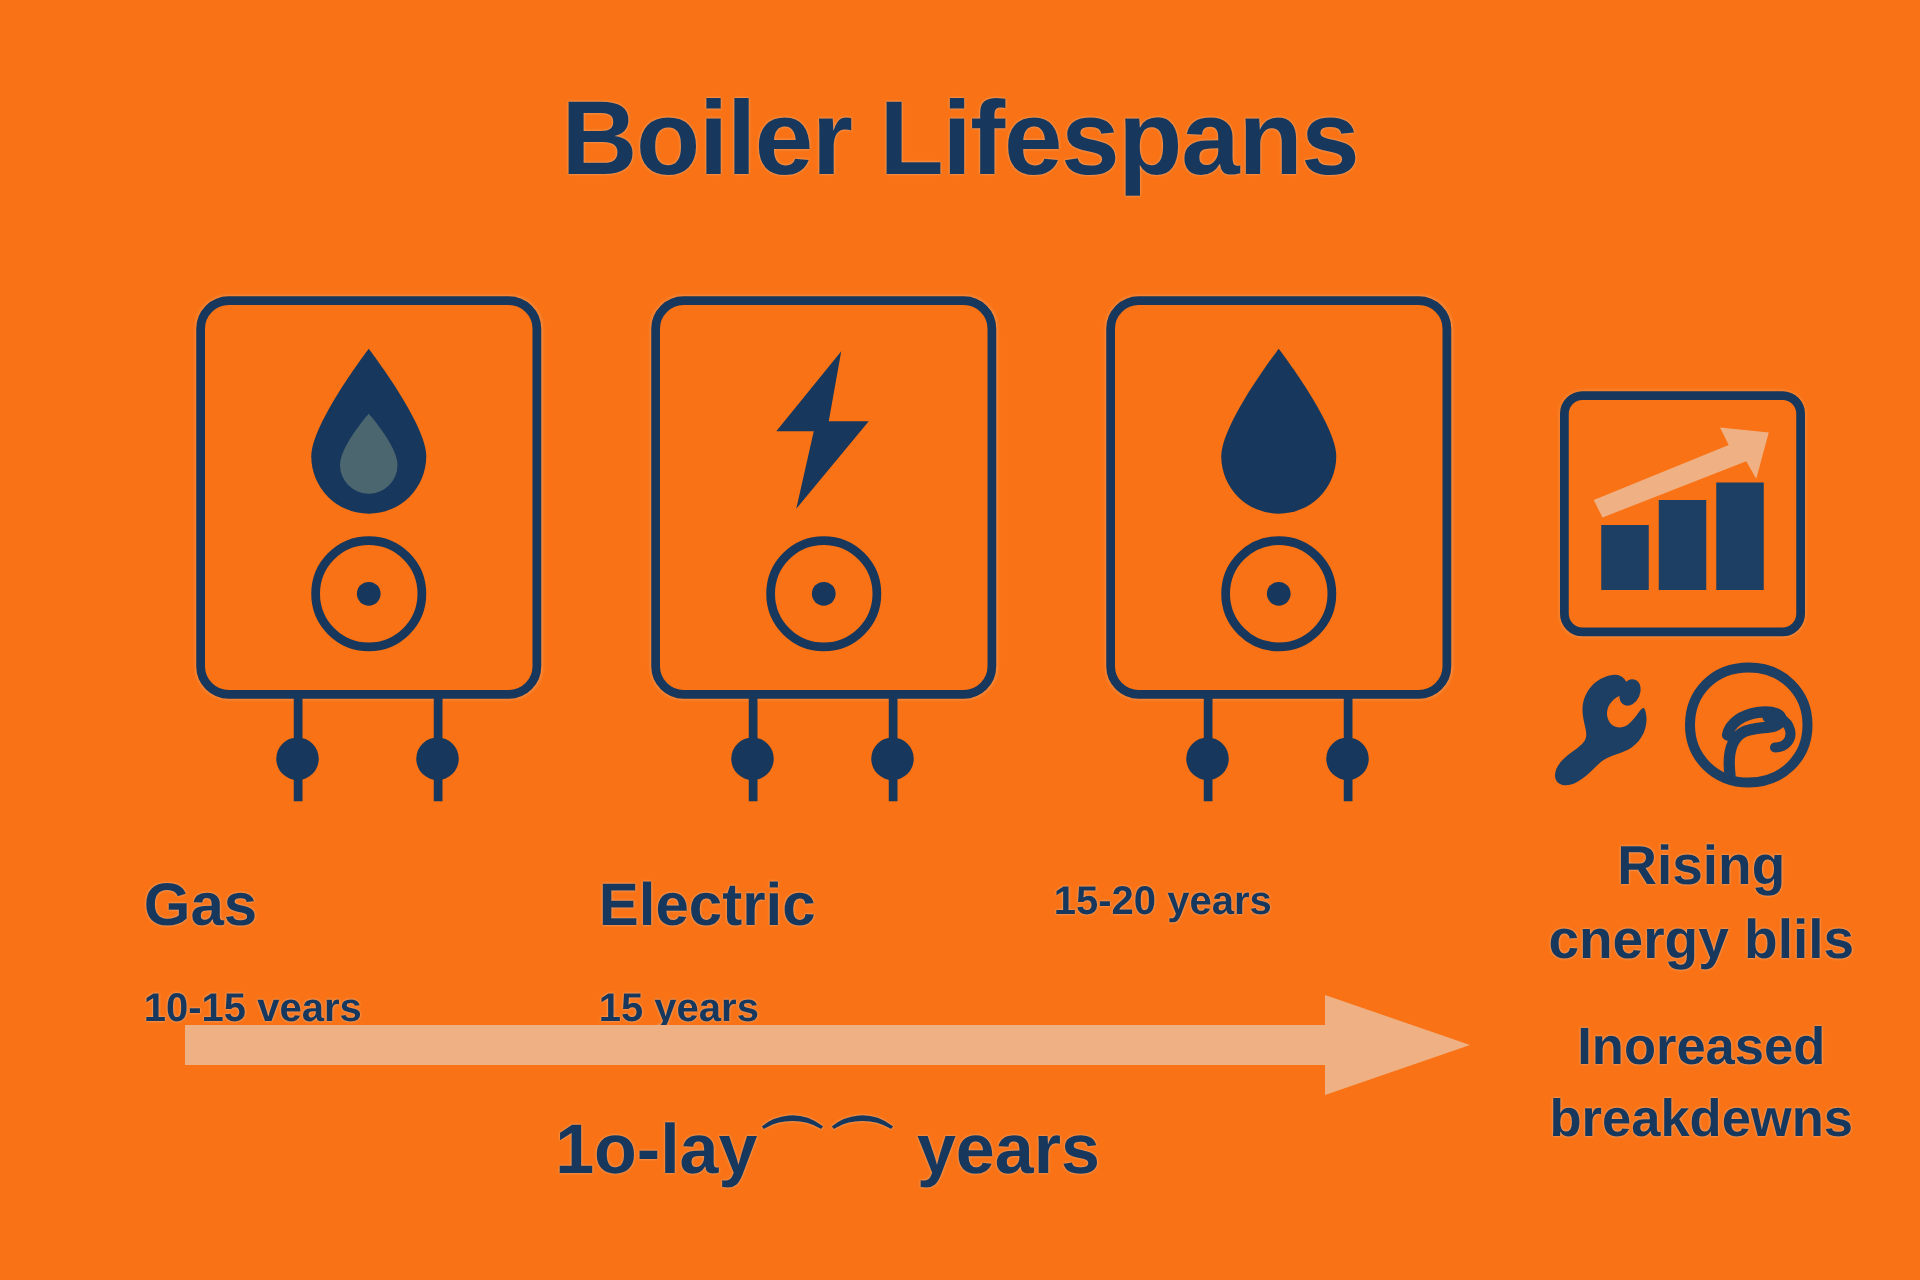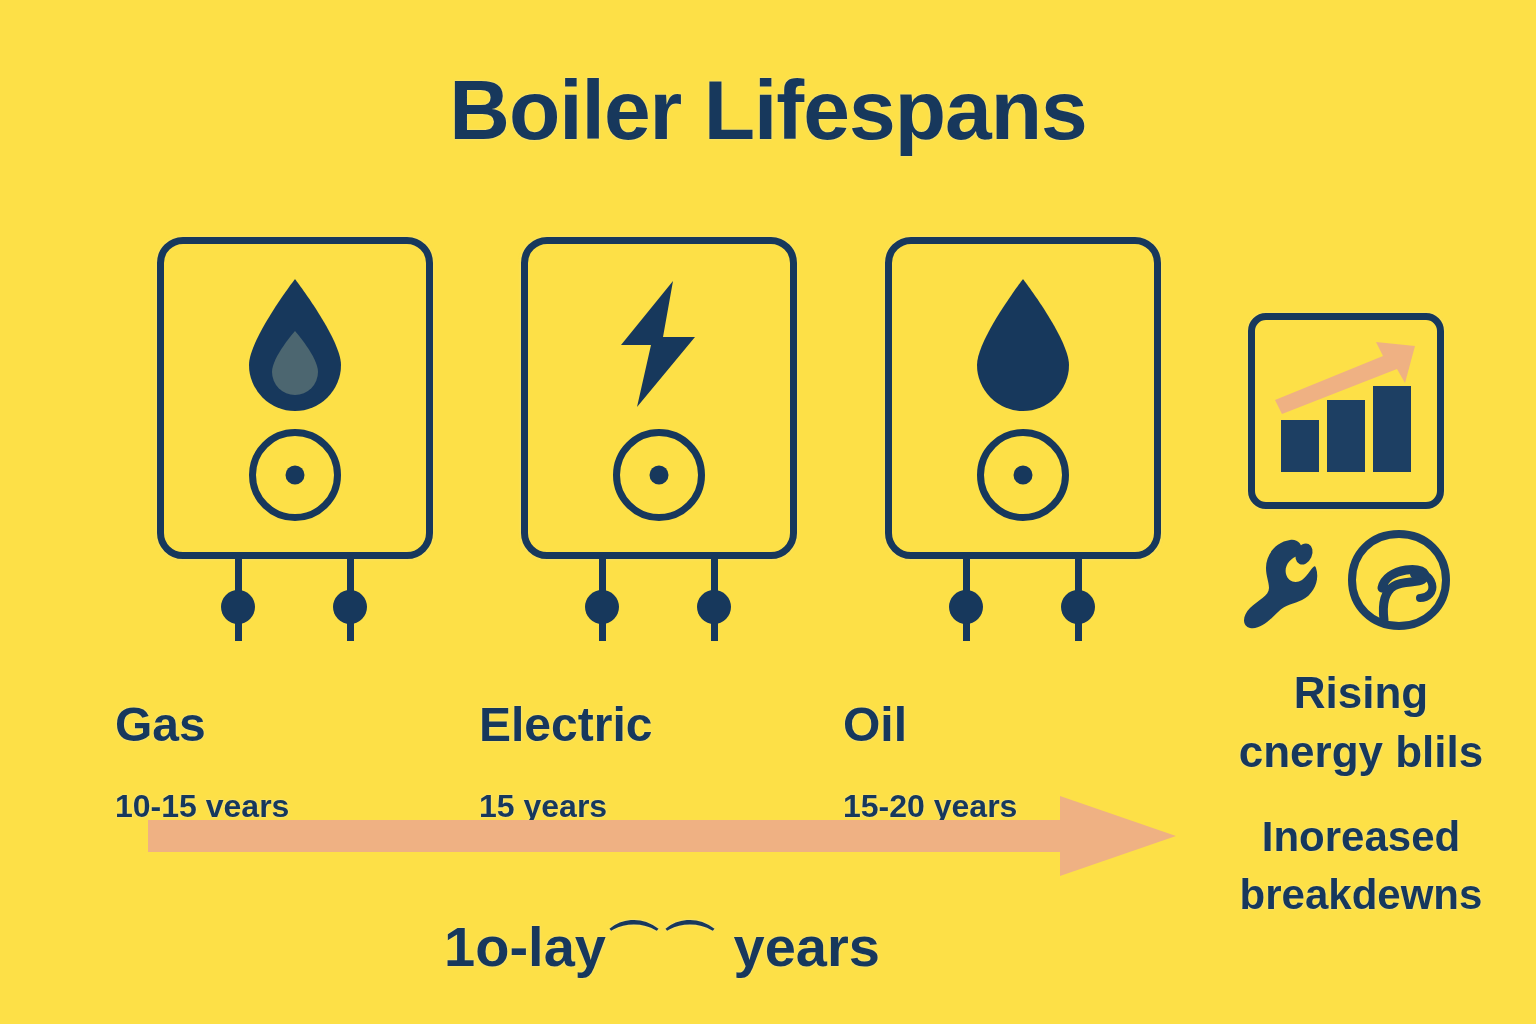--- a/index.html
+++ b/index.html
@@ -4,21 +4,21 @@
 <style>
   html, body {
     margin: 0;
     padding: 0;
     background: #4c6670;
   }
   #infographic {
     position: relative;
     width: 1536px;
     height: 1024px;
-    background: #fde047;
+    background: #f97316;
     overflow: hidden;
     font-family: "Liberation Sans", sans-serif;
   }
 
   
   .title {
     position: absolute;
     left: 0;
     top: 62px;
     width: 1536px;
@@ -159,21 +159,20 @@
     position: absolute;
     left: 148px;
     top: 882px;
     width: 1028px;
     text-align: center;
     font-size: 56px;
     font-weight: bold;
     color: #17385c;
     text-shadow: 0 0 2px rgba(230,238,242,0.55);
     white-space: pre;
-    margin-top: 28px;
   }
 </style>
 </head>
 <body>
 
 <div id="infographic">
 
   <div class="title">Boiler Lifespans</div>
 
   <div class="boiler" style="left:157px;">
@@ -220,21 +219,20 @@
         <path d="M56 6 C56 6 10 66 10 92 a46 46 0 0 0 92 0 C102 66 56 6 56 6 Z" fill="#17385c"></path>
       </svg>
     </div>
     <div class="dial"></div>
     <div class="pipe" style="left:78px;"></div>
     <div class="pipe" style="left:190px;"></div>
     <div class="valve" style="left:64px;"></div>
     <div class="valve" style="left:176px;"></div>
   </div>
   <div class="unit-label" style="left:843px; top:664px; width:360px;">
-    <div class="unit-name">Oil</div>
     <div class="unit-years">15-20 years</div>
   </div>
 
   <div class="chart-panel">
     <svg width="182" height="182" viewBox="0 0 182 182" style="position:absolute;left:0;top:0;">
       <rect x="26" y="100" width="38" height="52" fill="#1d3f63"></rect>
       <rect x="72" y="80" width="38" height="72" fill="#1d3f63"></rect>
       <rect x="118" y="66" width="38" height="86" fill="#1d3f63"></rect>
       <path d="M20 80 L128 36 L121 22 L160 26 L150 63 L142 49 L27 94 Z" fill="#efb183"></path>
     </svg>

